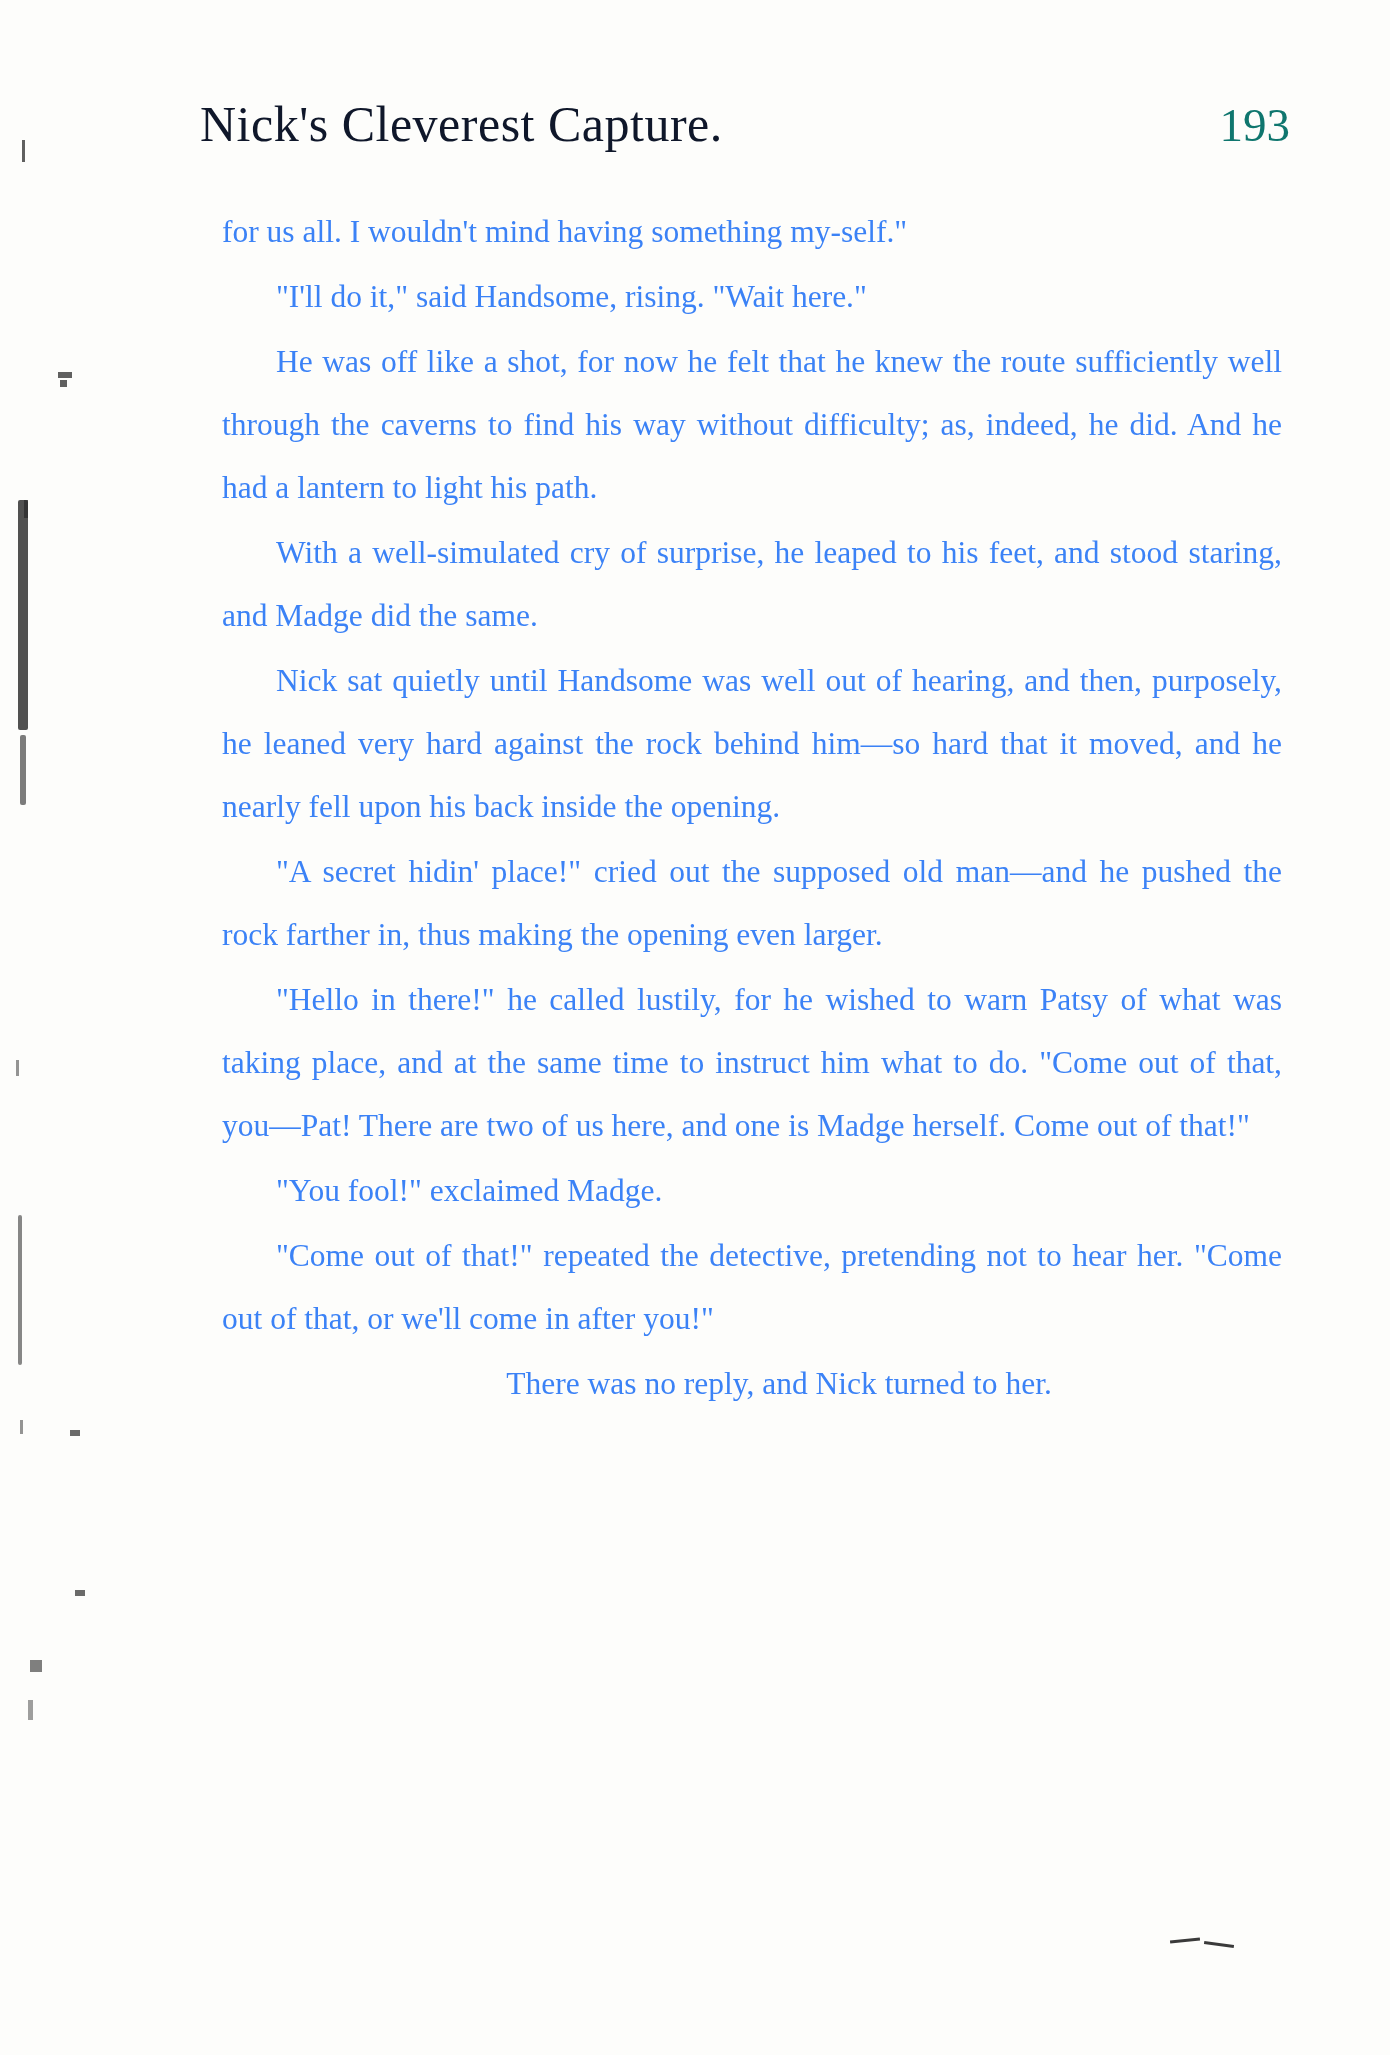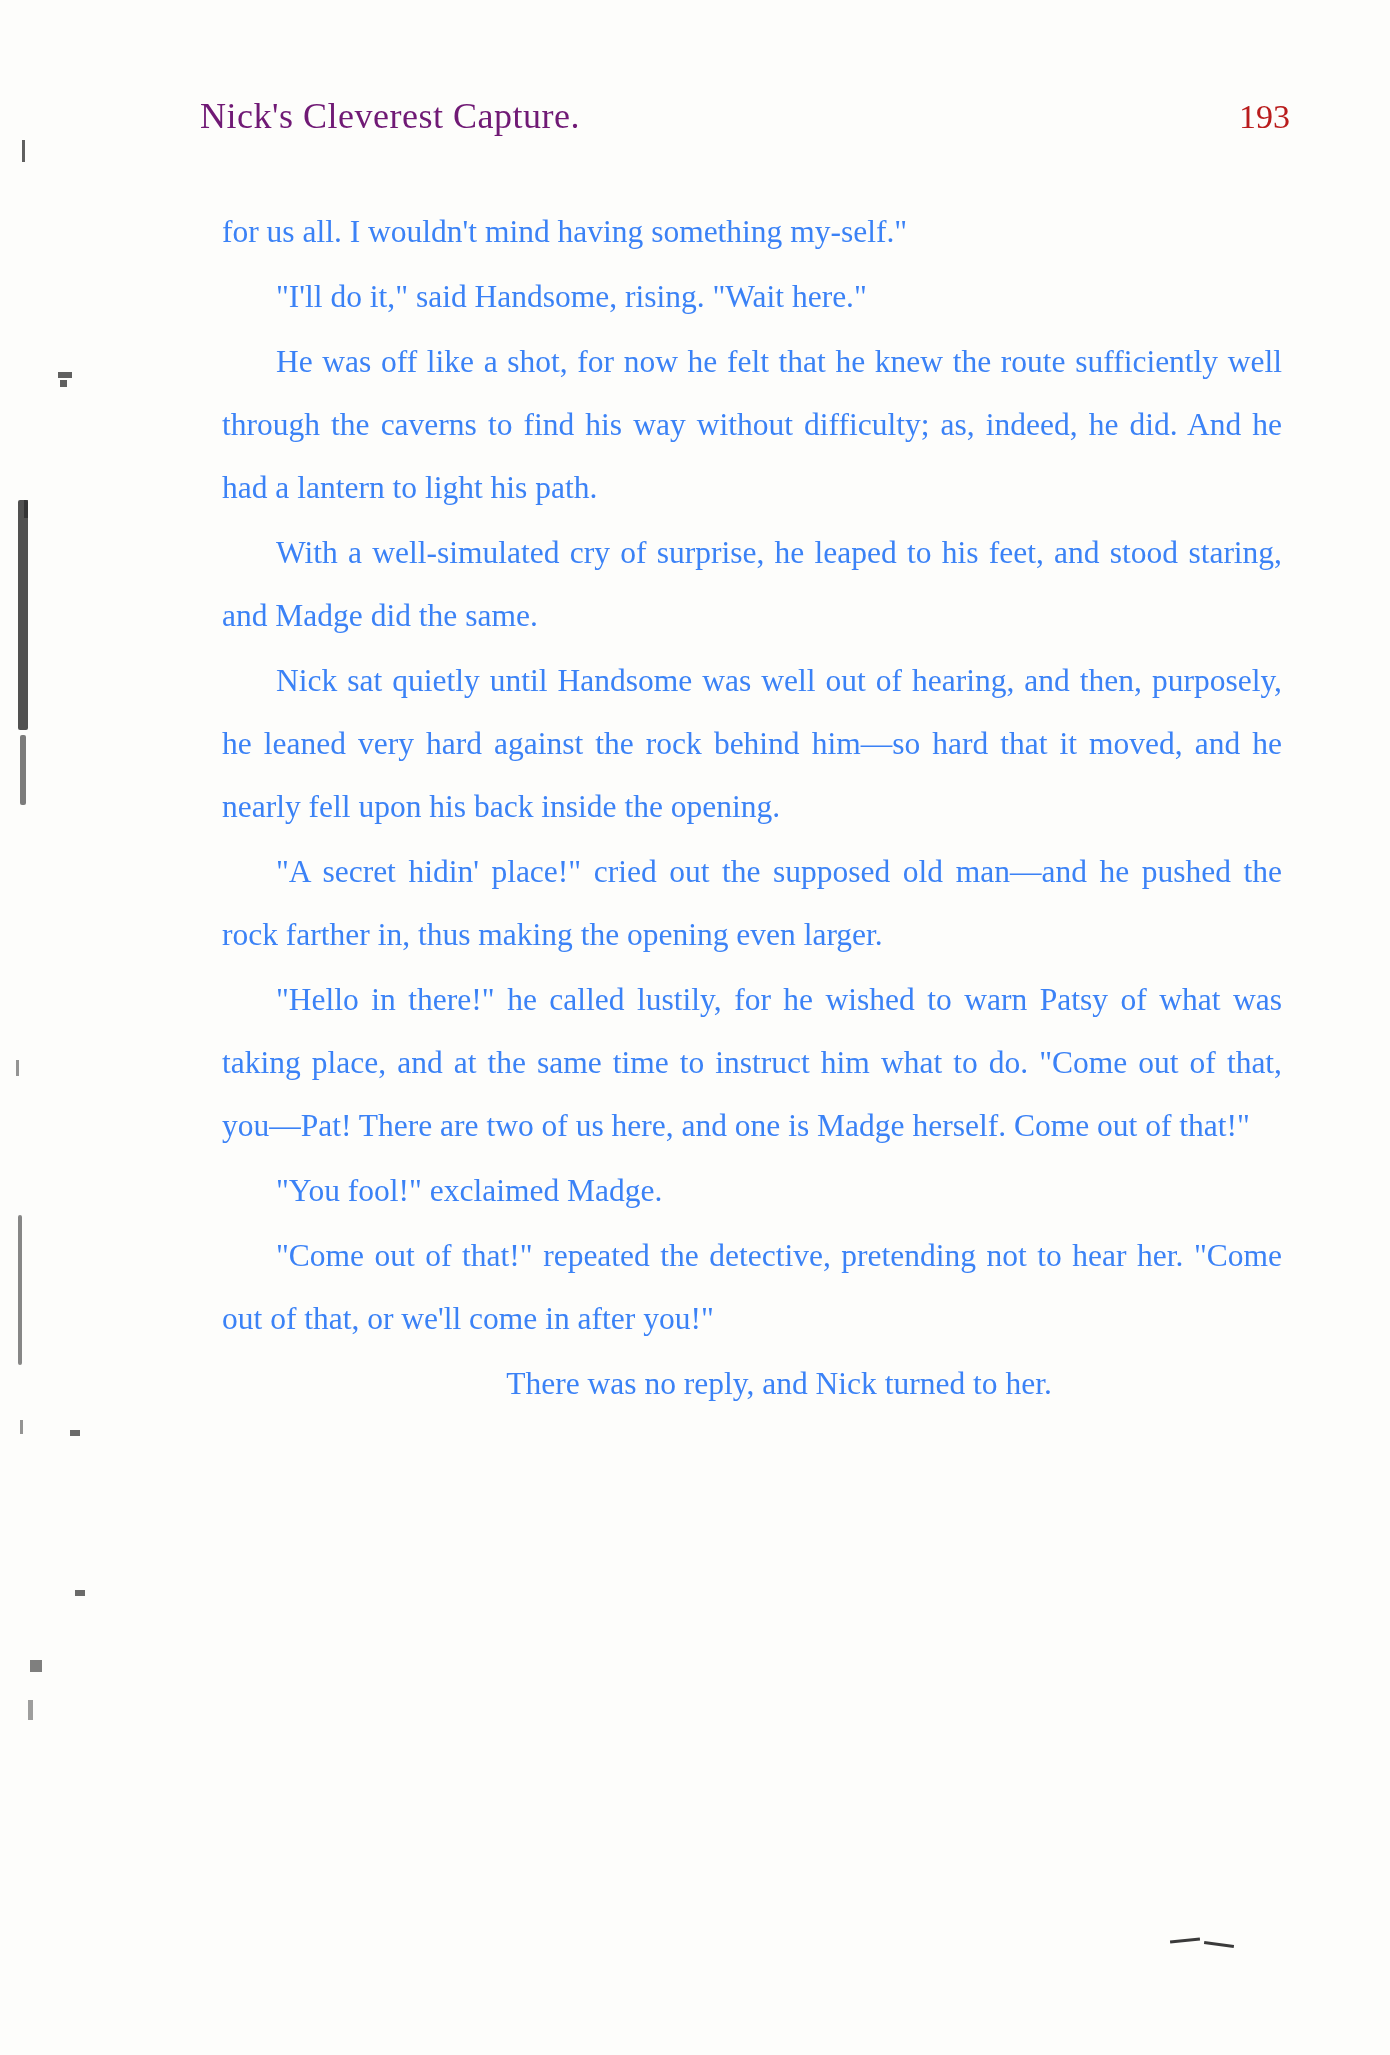--- a/index.html
+++ b/index.html
@@ -47,30 +47,30 @@
     position: absolute;
     left: 200px;
     right: 100px;
     top: 95px;
     height: 56px;
     display: flex;
     align-items: baseline;
     justify-content: space-between;
   }
   .header-title {
-    font-size: 36px;
+    font-size: 50px;
     letter-spacing: 0.5px;
     font-family: "Liberation Serif", serif;
-    color: #701a75;
+    color: #0f172a;
     white-space: nowrap;
   }
   .header-page-number {
-    font-size: 34px;
+    font-size: 47px;
     font-family: "Liberation Serif", serif;
-    color: #b91c1c;
+    color: #0f766e;
     padding-left: 40px;
     text-align: right;
   }
 
   .body-text {
     position: absolute;
     left: 222px;
     top: 200px;
     width: 1060px;
   }

